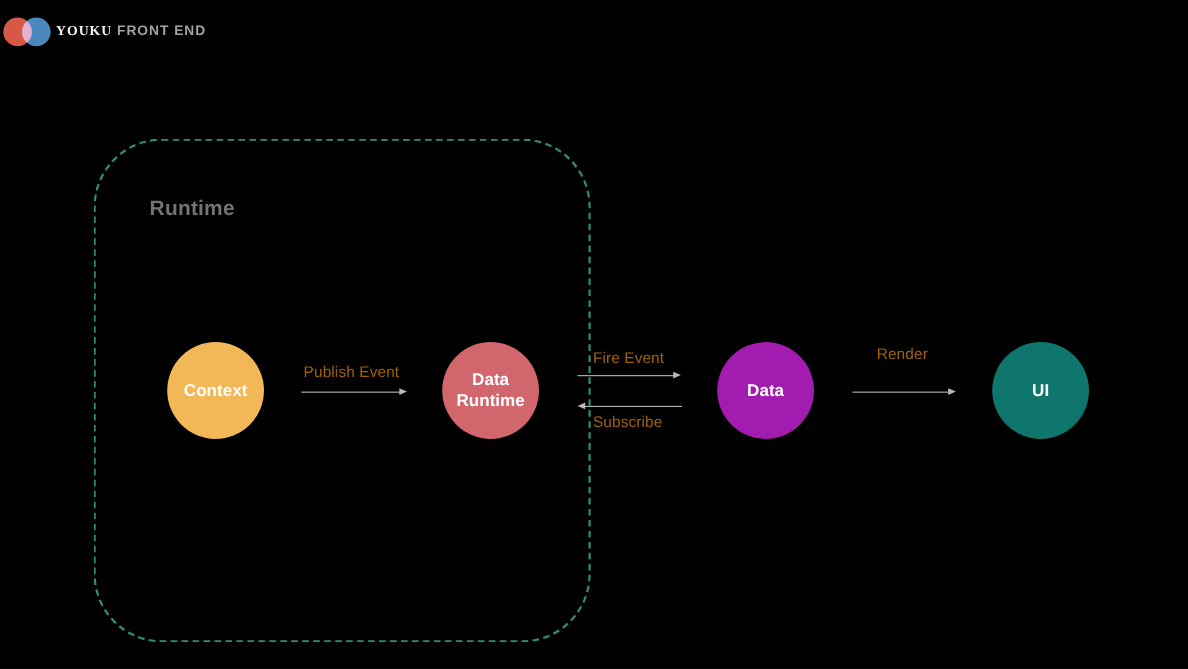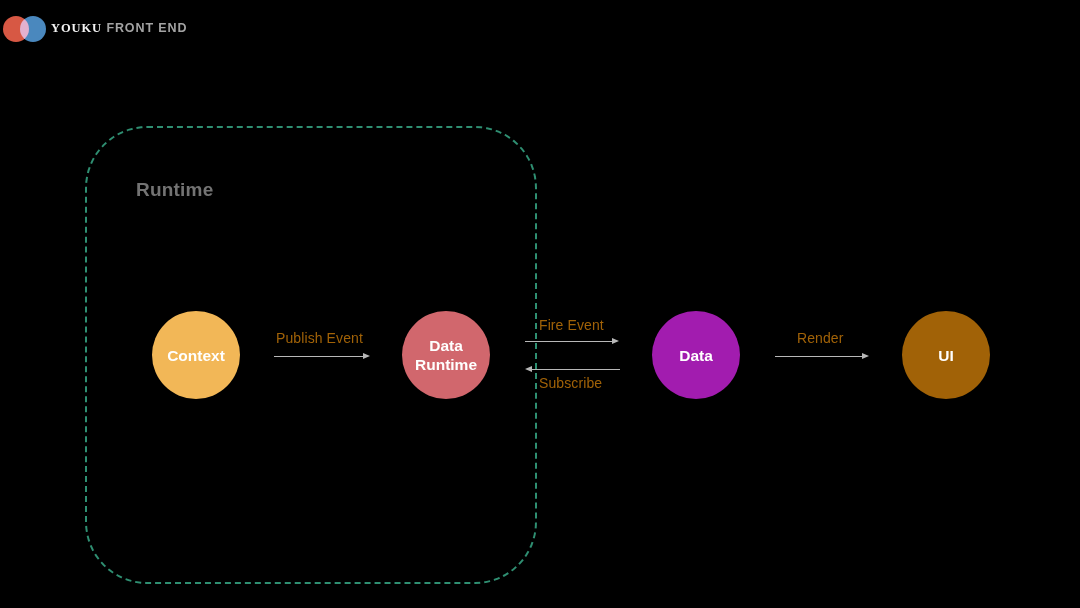--- a/index.html
+++ b/index.html
@@ -98,21 +98,21 @@
     text-align: center;
     color: #ffffff;
     font-weight: bold;
     font-size: 15.5px;
     line-height: 19px;
     top: 311px;
   }
   .node-context       { left: 152px; background: #f2b757; }
   .node-event-channel { left: 402px; background: #d1676d; }
   .node-data          { left: 652px; background: #a21caf; }
-  .node-ui            { left: 902px; background: #a16207; }
+  .node-ui            { left: 902px; background: #0f766e; }
 
   
   .edge-label {
     position: absolute;
     font-size: 14px;
     color: #a16207;
     white-space: nowrap;
     letter-spacing: 0.1px;
   }
   .arrow-line {
@@ -138,21 +138,21 @@
   .lbl-fire { left: 539px; top: 317px; }
   .ln-fire  { left: 525px; top: 341px; width: 90px; }
   .hd-fire  { left: 612px; top: 338px; }
 
   
   .lbl-subscribe { left: 539px; top: 375px; }
   .ln-subscribe  { left: 530px; top: 369px; width: 90px; }
   .hd-subscribe  { left: 525px; top: 366px; }
 
   
-  .lbl-render { left: 797px; top: 330px; text-align: right; }
+  .lbl-render { left: 797px; top: 313px; text-align: right; }
   .ln-render  { left: 775px; top: 356px; width: 90px; }
   .hd-render  { left: 862px; top: 353px; }
 </style>
 </head>
 <body>
 
 <div class="header">
   <div class="logo">
     <div class="disc disc-left"></div>
     <div class="disc disc-right"></div>

